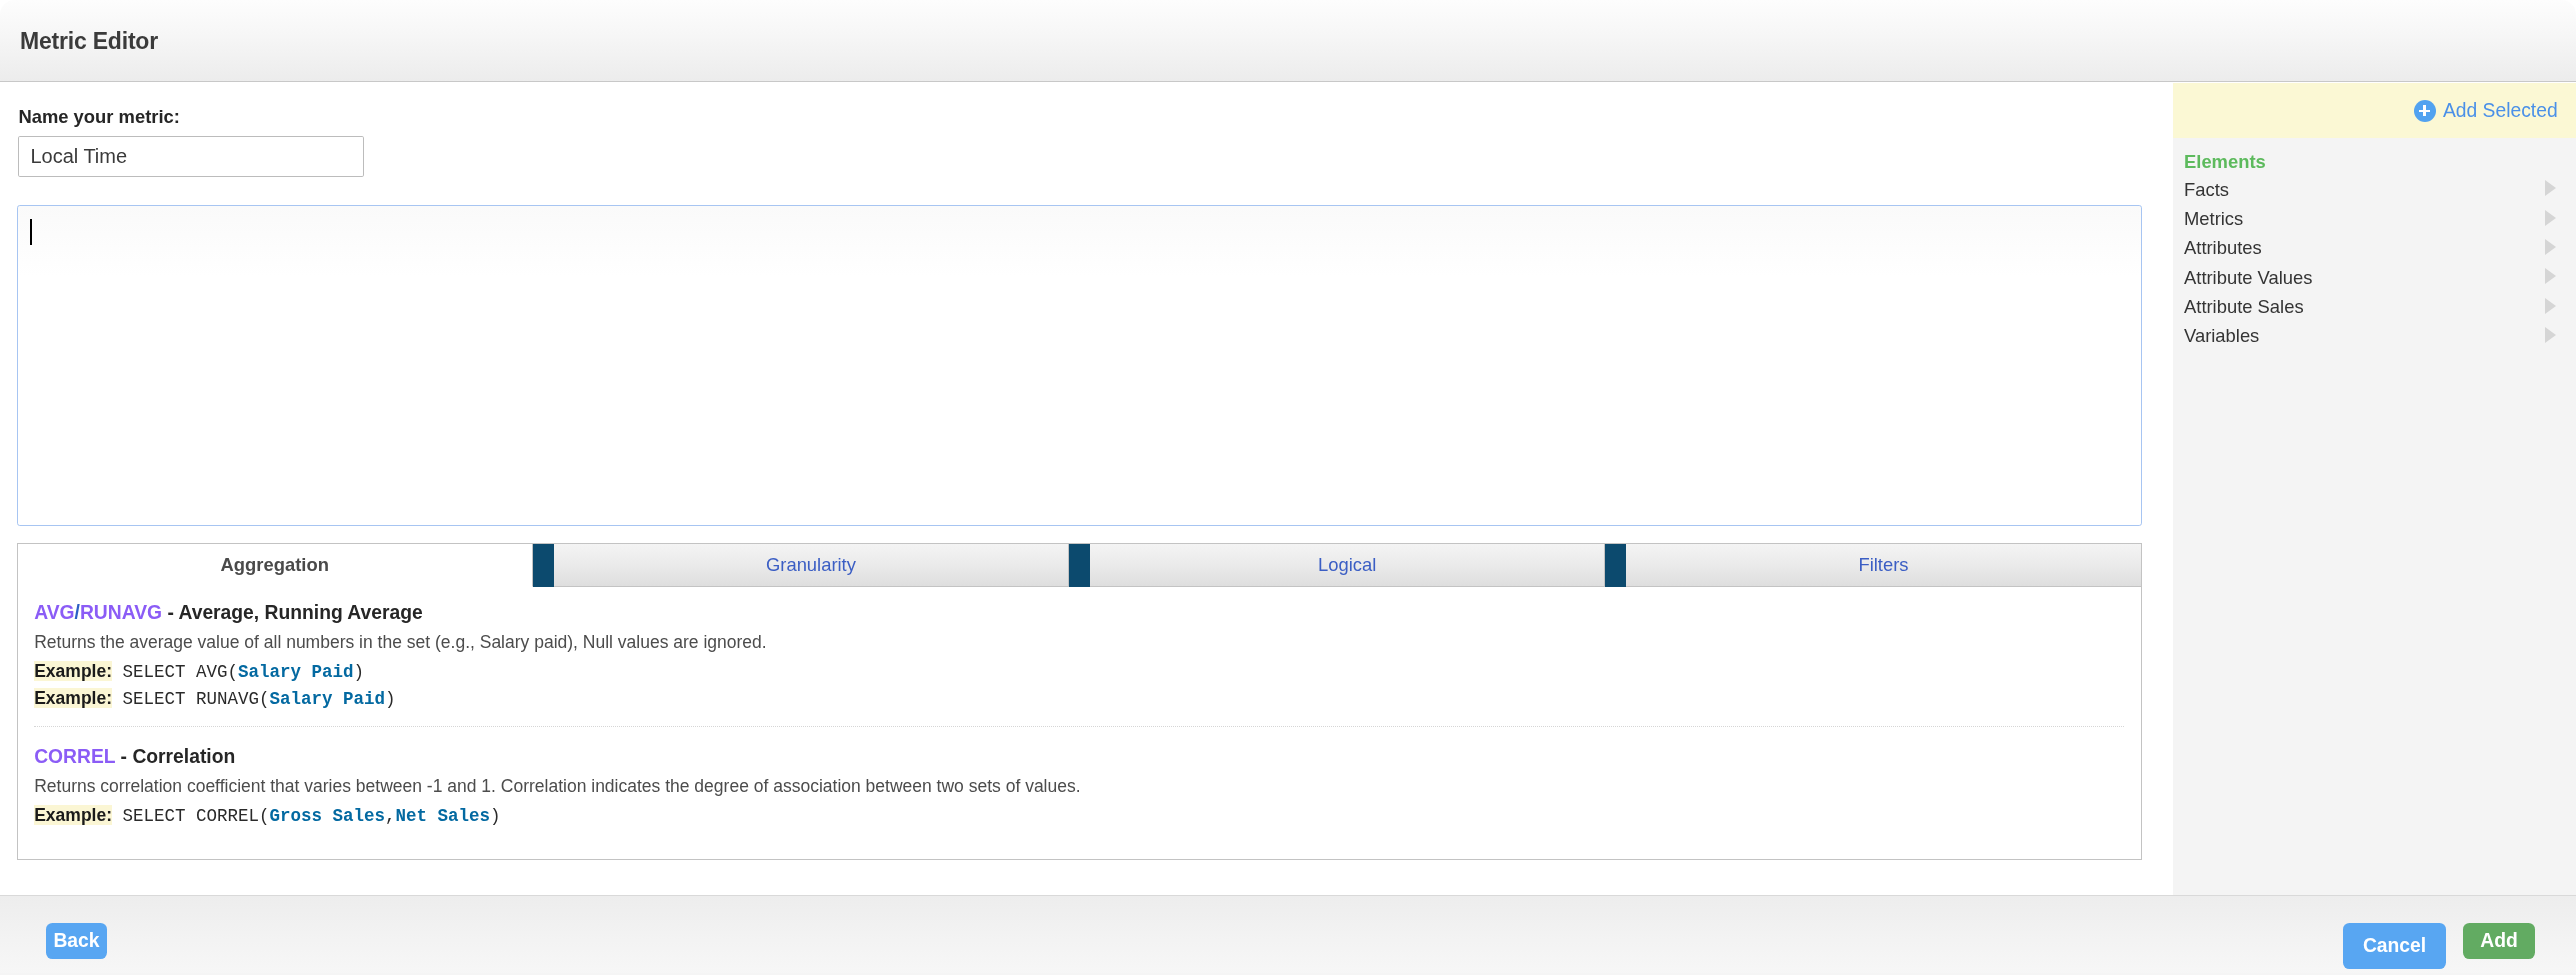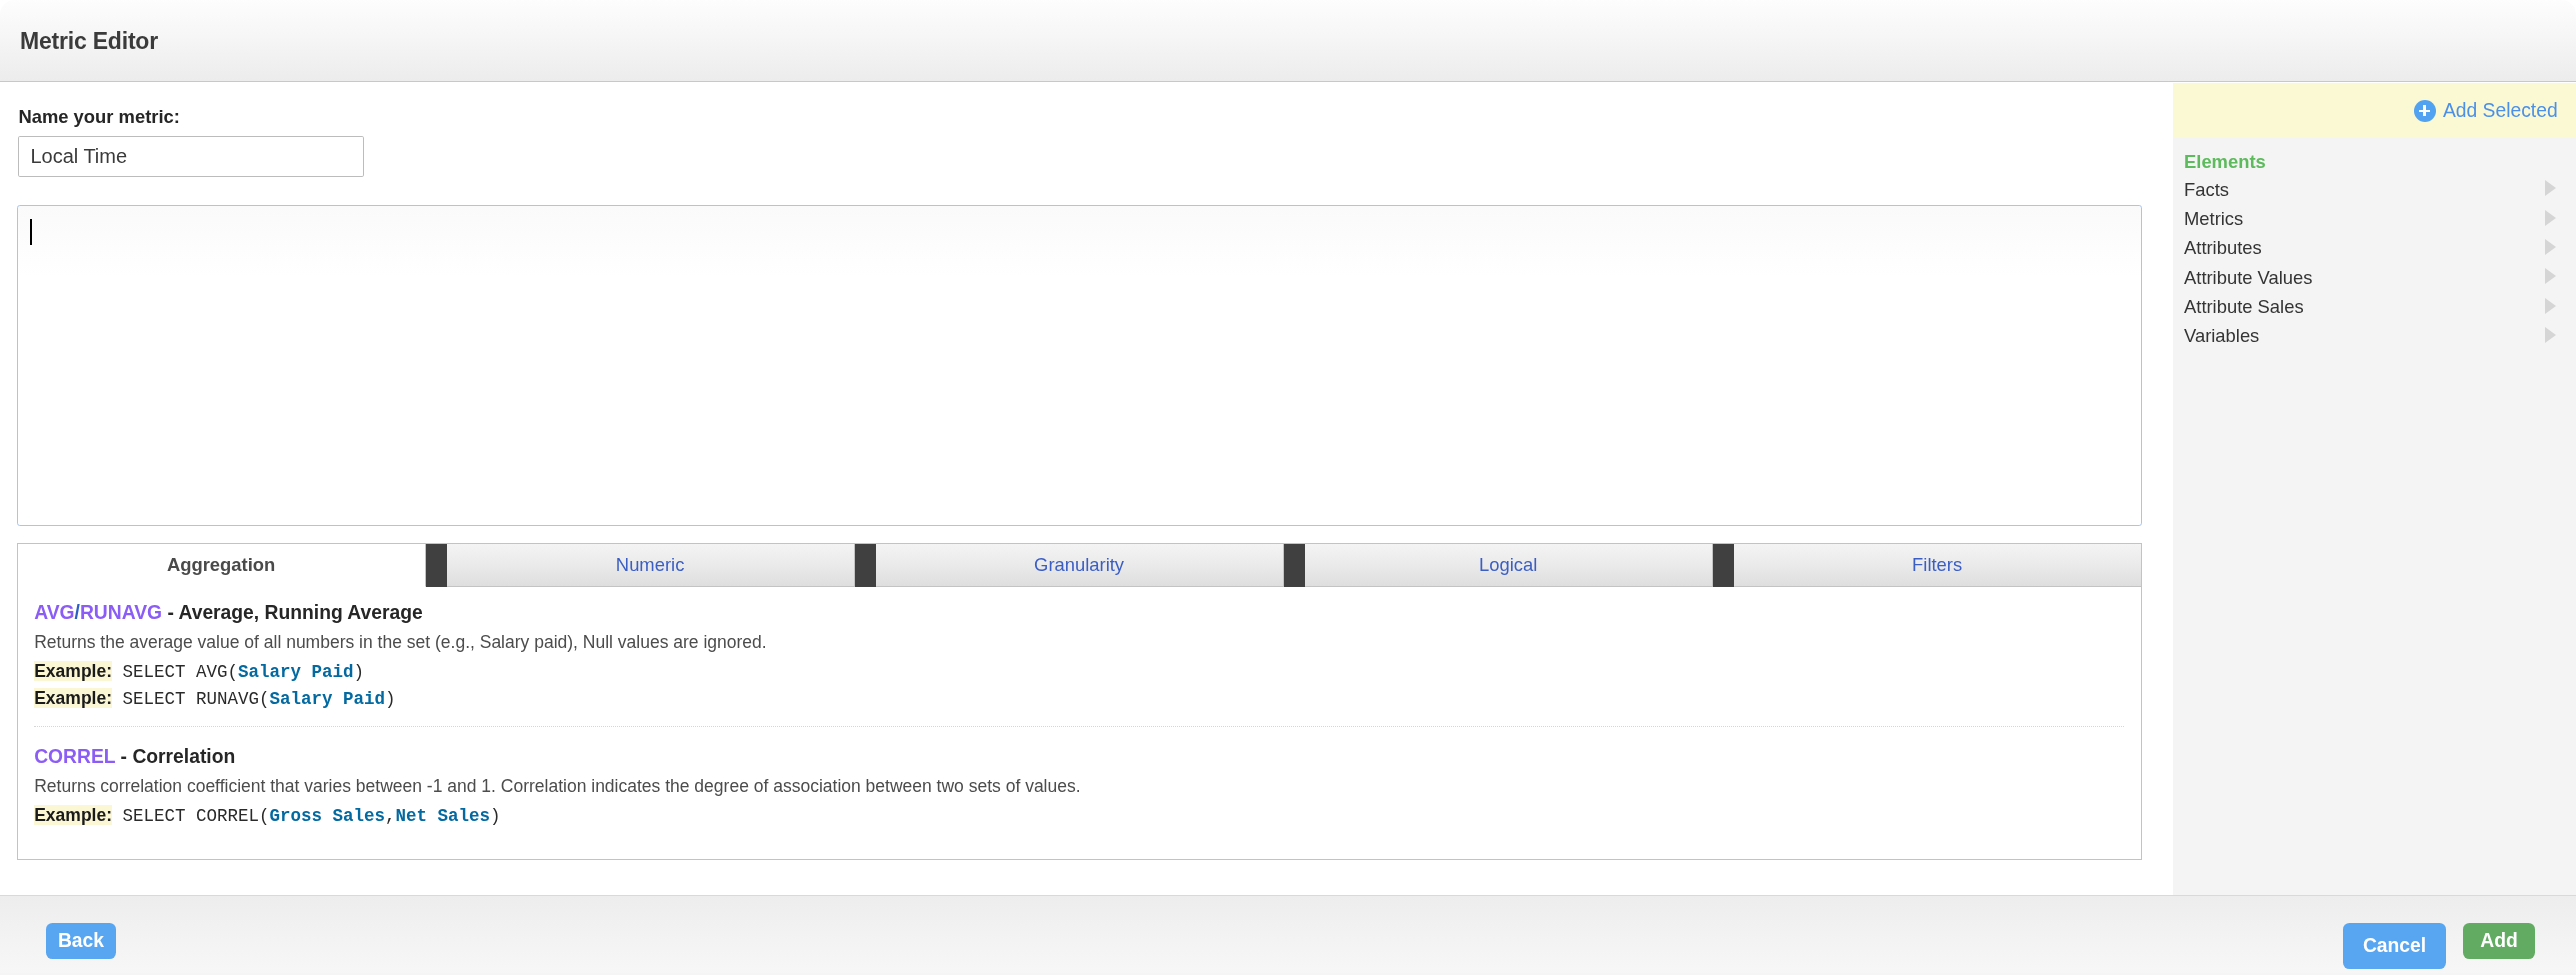--- a/index.html
+++ b/index.html
@@ -115,21 +115,21 @@
     box-sizing: border-box;
     border: 0.9px solid #c3c3c3;
     background: #ffffff;
   }
 
   .tab-strip {
     position: relative;
     height: 43px;
     display: flex;
     width: 100%;
-    background: #404040;
+    background: #0c4a6e;
     gap: 21px;
   }
   .tab {
     flex: 1 1 0;
     height: 43px;
     box-sizing: border-box;
     display: flex;
     align-items: center;
     justify-content: center;
     font-size: 18.4px;
@@ -311,21 +311,21 @@
     font-family: "Liberation Sans", sans-serif;
     font-size: 19.3px;
     font-weight: bold;
     cursor: pointer;
     padding: 0;
     line-height: 1;
   }
   .btn-back {
     left: 46px;
     top: 27px;
-    width: 70px;
+    width: 61px;
     height: 36px;
     background: #58a6f2;
   }
   .btn-cancel {
     left: 2343px;
     top: 27px;
     width: 103px;
     height: 46px;
     background: #58a6f2;
   }
@@ -360,21 +360,20 @@
   <input class="metric-name-input" type="text" value="Local Time" style="">
 
   <div class="formula-editor">
     <div class="caret"></div>
     <div class="formula-text"></div>
   </div>
 
   <div class="tab-panel">
     <div class="tab-strip">
       <div class="tab active">Aggregation</div>
-      <div class="tab">Numeric</div>
       <div class="tab">Granularity</div>
       <div class="tab">Logical</div>
       <div class="tab">Filters</div>
     </div>
 
     <div class="tab-content">
 
       <div class="func-block">
         <div class="func-title">
           <span class="func-name">AVG</span><span class="func-sep">/</span><span class="func-name">RUNAVG</span><span> - Average, Running Average</span>

